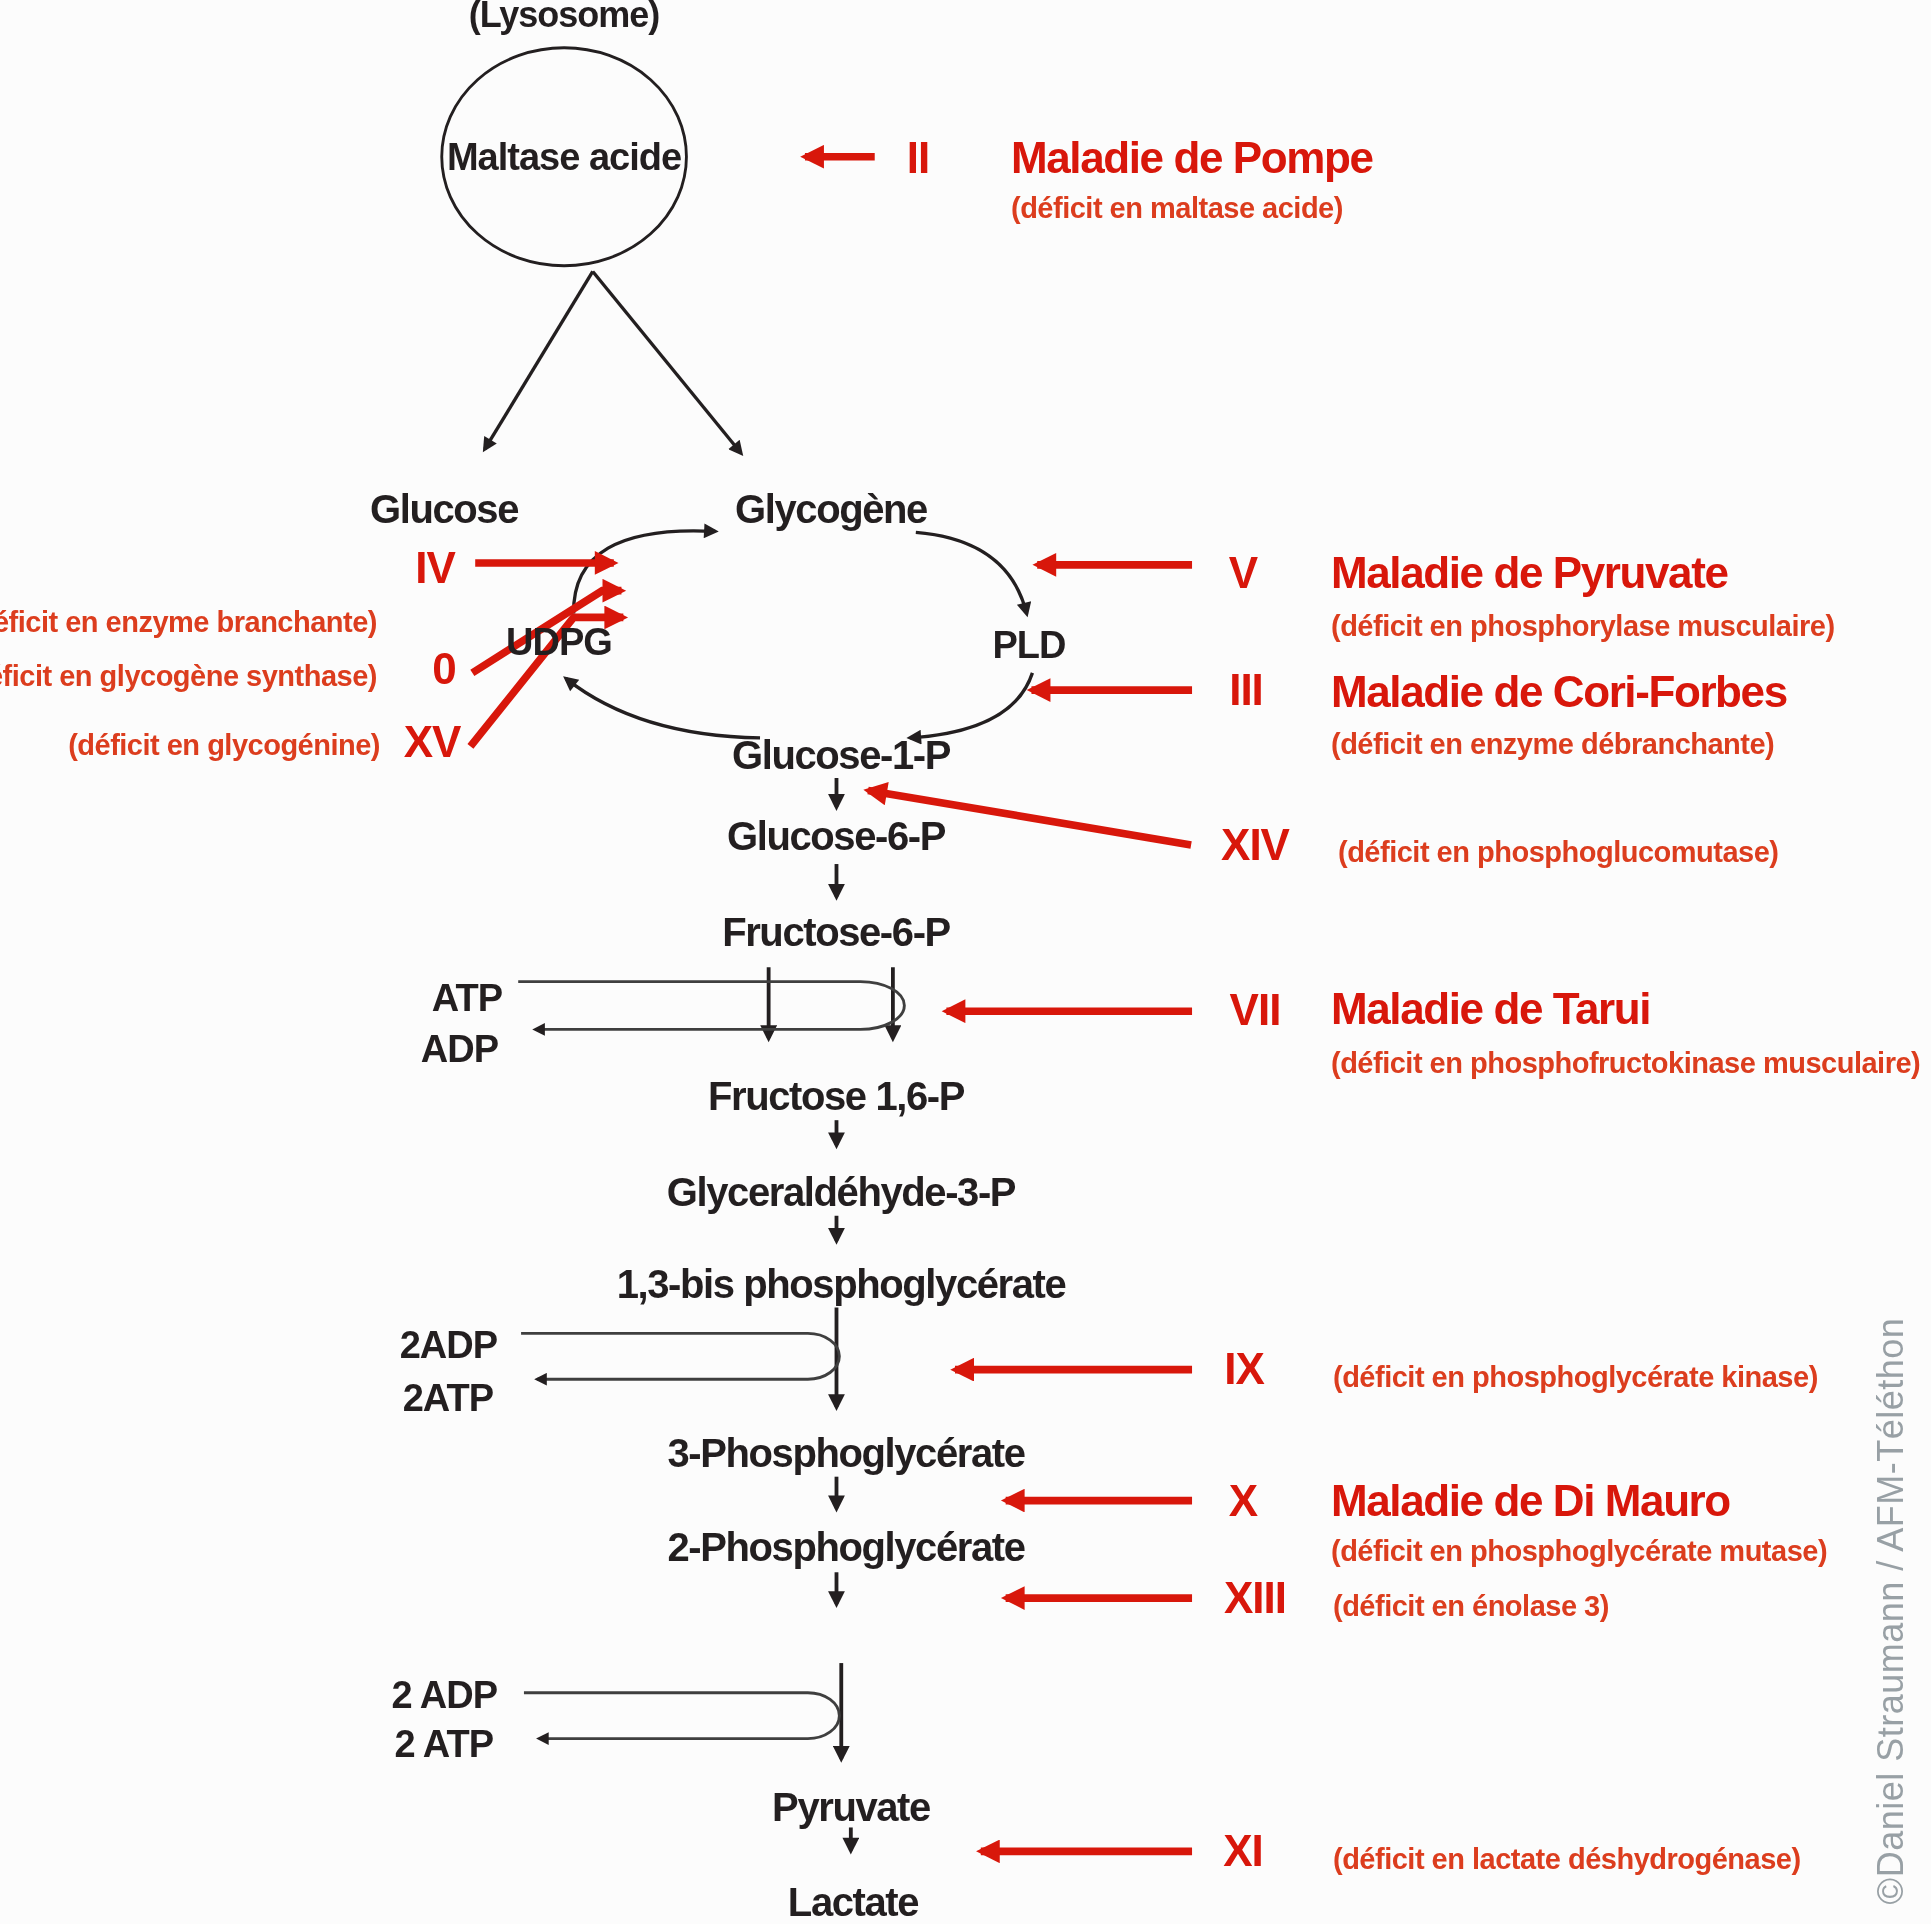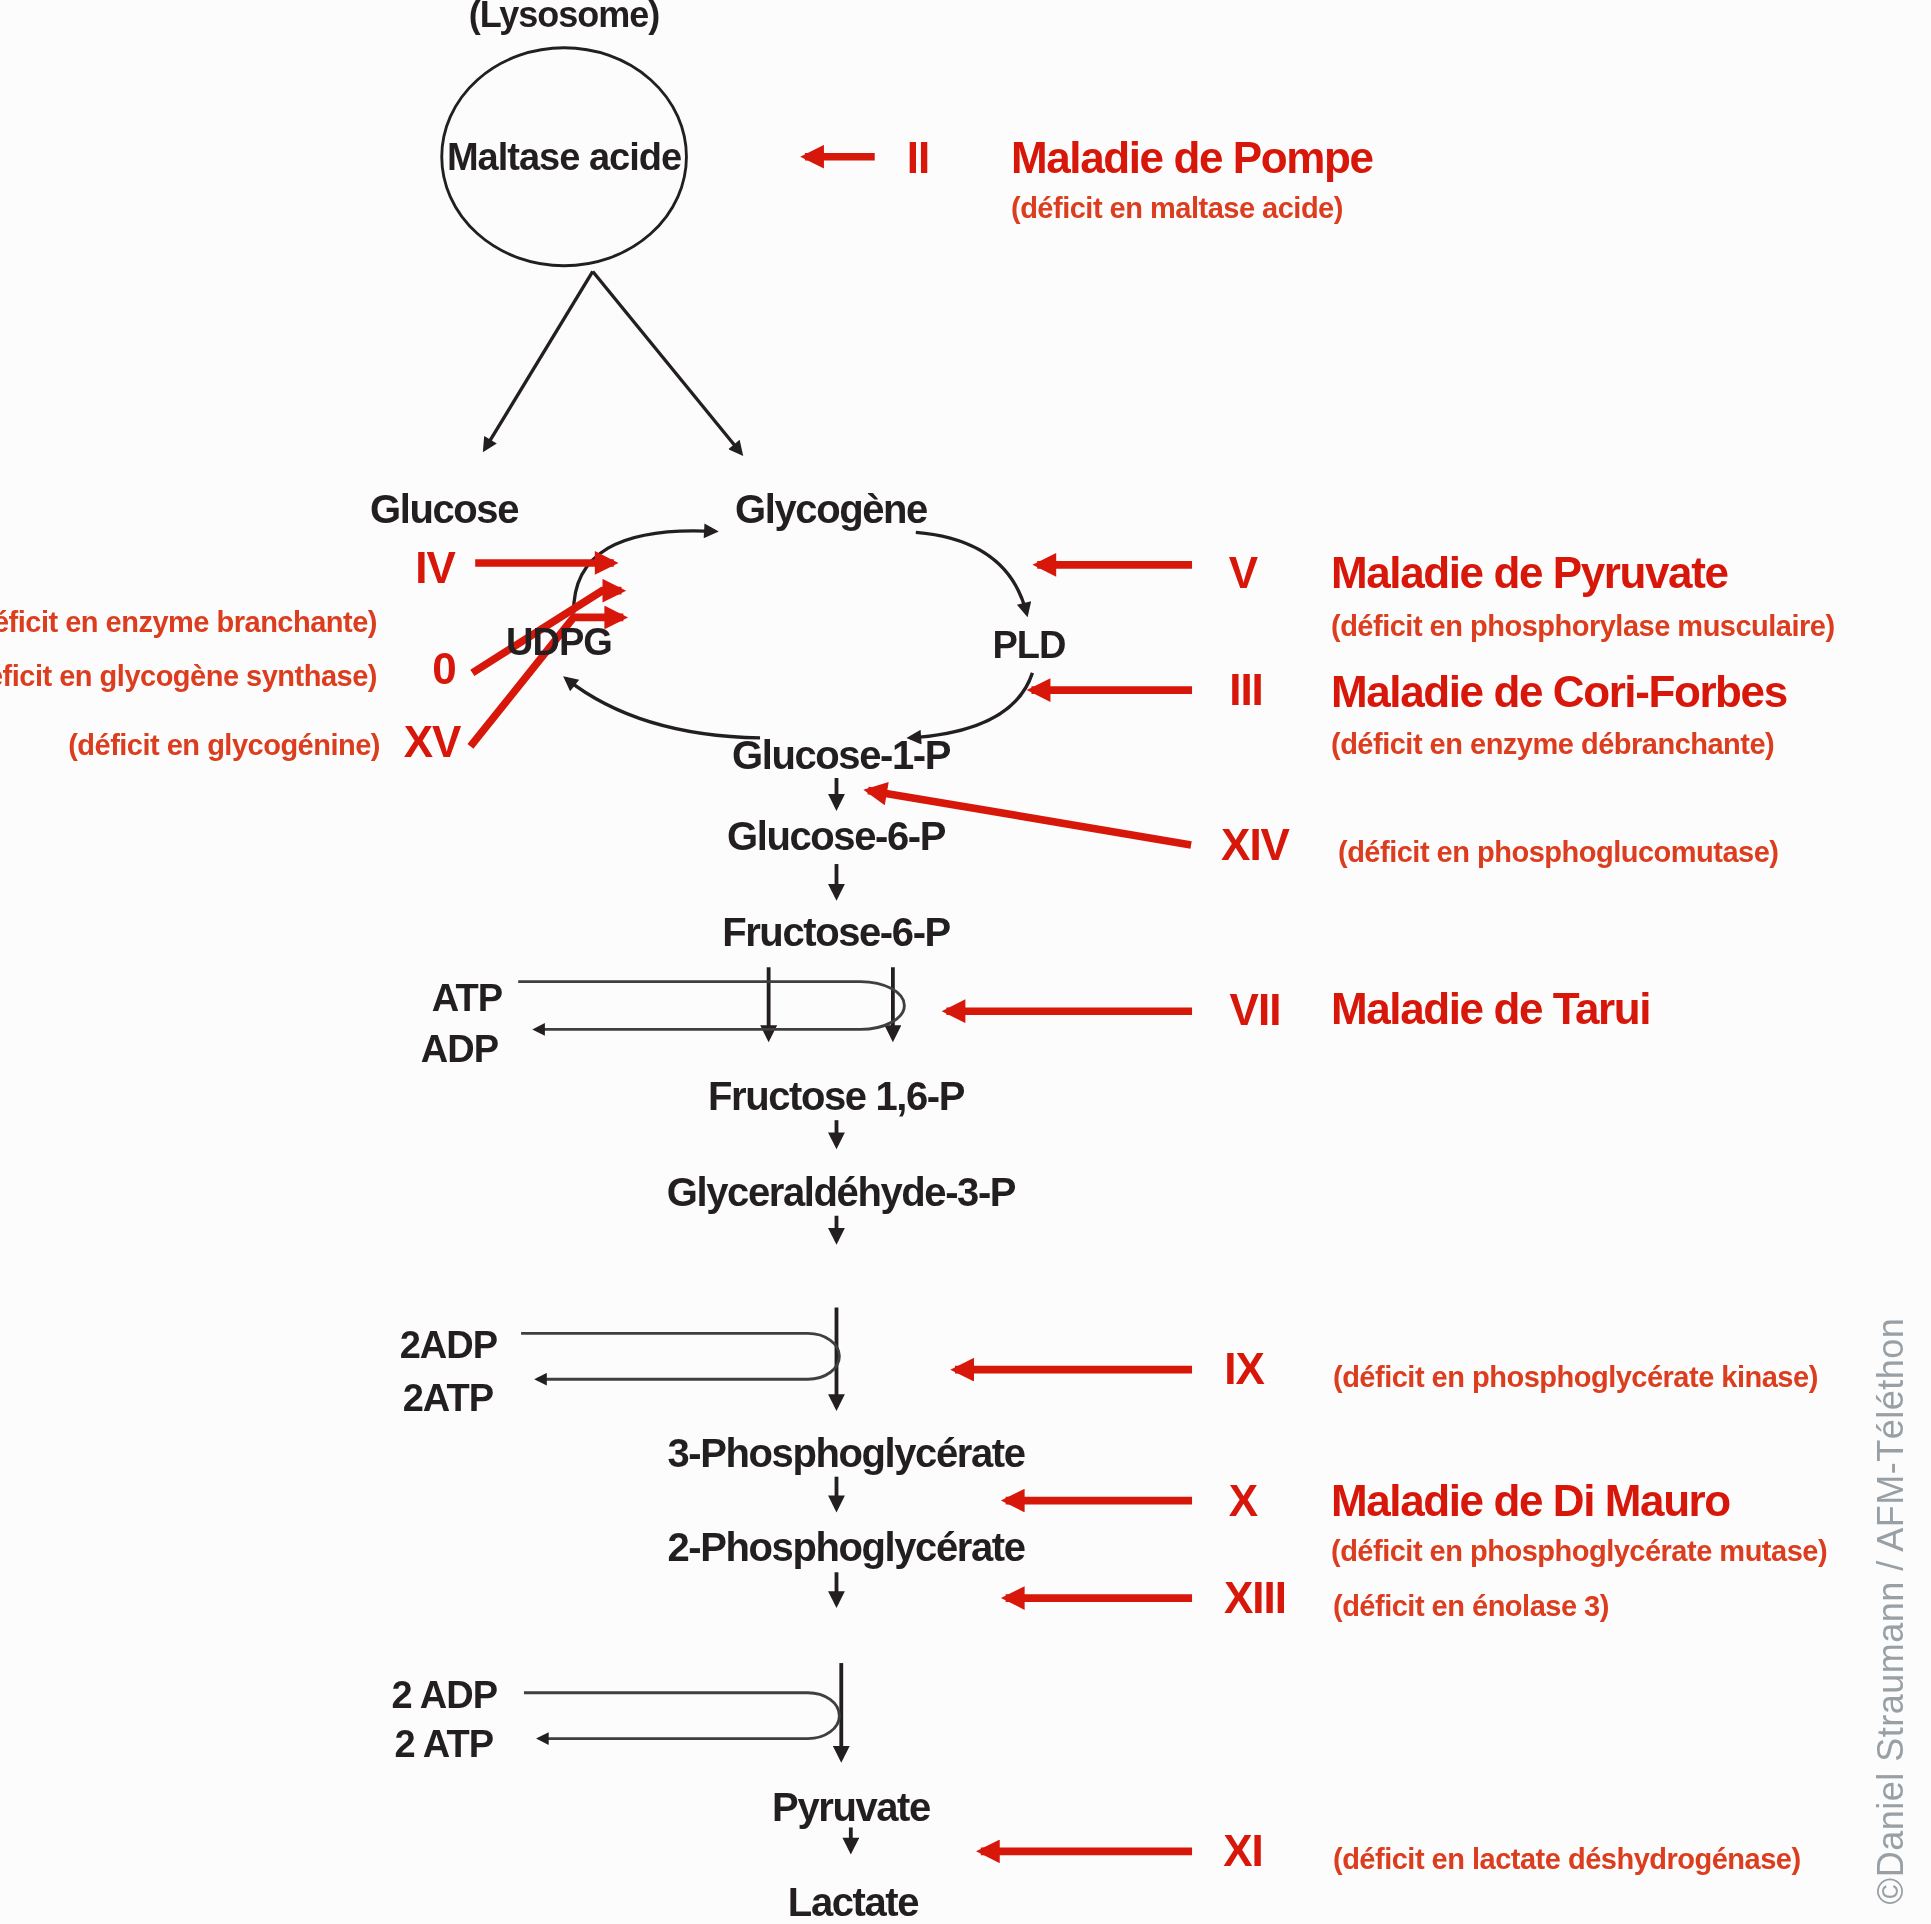--- a/index.html
+++ b/index.html
@@ -85,20 +85,21 @@
 
   <div class="lbl c ink" style="left:444px;top:509px;">Glucose</div>
   <div class="lbl c ink" style="left:831px;top:509px;">Glycogène</div>
   <div class="lbl c ink-sm" style="left:559px;top:642px;">UDPG</div>
   <div class="lbl c ink-sm" style="left:1029px;top:645px;">PLD</div>
   <div class="lbl c ink" style="left:841px;top:755px;">Glucose-1-P</div>
   <div class="lbl c ink" style="left:836px;top:836px;">Glucose-6-P</div>
   <div class="lbl c ink" style="left:836px;top:932px;">Fructose-6-P</div>
   <div class="lbl c ink" style="left:836px;top:1096px;">Fructose 1,6-P</div>
   <div class="lbl c ink" style="left:841px;top:1192px;">Glyceraldéhyde-3-P</div>
+  <div class="lbl c ink" style="left:841px;top:1284px;">1,3-bis phosphoglycérate</div>
   <div class="lbl c ink" style="left:846px;top:1453px;">3-Phosphoglycérate</div>
   <div class="lbl c ink" style="left:846px;top:1547px;">2-Phosphoglycérate</div>
   <div class="lbl c ink" style="left:851px;top:1807px;">Pyruvate</div>
   <div class="lbl c ink" style="left:853px;top:1902px;">Lactate</div>
 
   <div class="lbl r cof" style="left:502px;top:998px;">ATP</div>
   <div class="lbl r cof" style="left:498px;top:1049px;">ADP</div>
   <div class="lbl r cof" style="left:497px;top:1345px;">2ADP</div>
   <div class="lbl r cof" style="left:493px;top:1398px;">2ATP</div>
   <div class="lbl r cof" style="left:497px;top:1695px;">2 ADP</div>
@@ -114,20 +115,21 @@
 
   <div class="lbl c rnum" style="left:1246px;top:690px;">III</div>
   <div class="lbl l rtitle" style="left:1331px;top:692px;">Maladie de Cori-Forbes</div>
   <div class="lbl l rdef" style="left:1331px;top:744px;">(déficit en enzyme débranchante)</div>
 
   <div class="lbl c rnum" style="left:1255px;top:845px;">XIV</div>
   <div class="lbl l rdef" style="left:1338px;top:852px;">(déficit en phosphoglucomutase)</div>
 
   <div class="lbl c rnum" style="left:1255px;top:1010px;">VII</div>
   <div class="lbl l rtitle" style="left:1331px;top:1009px;">Maladie de Tarui</div>
+  <div class="lbl l rdef" style="left:1331px;top:1063px;">(déficit en phosphofructokinase musculaire)</div>
 
   <div class="lbl c rnum" style="left:1244px;top:1369px;">IX</div>
   <div class="lbl l rdef" style="left:1333px;top:1377px;">(déficit en phosphoglycérate kinase)</div>
 
   <div class="lbl c rnum" style="left:1243px;top:1501px;">X</div>
   <div class="lbl l rtitle" style="left:1331px;top:1501px;">Maladie de Di Mauro</div>
   <div class="lbl l rdef" style="left:1331px;top:1551px;">(déficit en phosphoglycérate mutase)</div>
 
   <div class="lbl c rnum" style="left:1255px;top:1598px;">XIII</div>
   <div class="lbl l rdef" style="left:1333px;top:1606px;">(déficit en énolase 3)</div>

